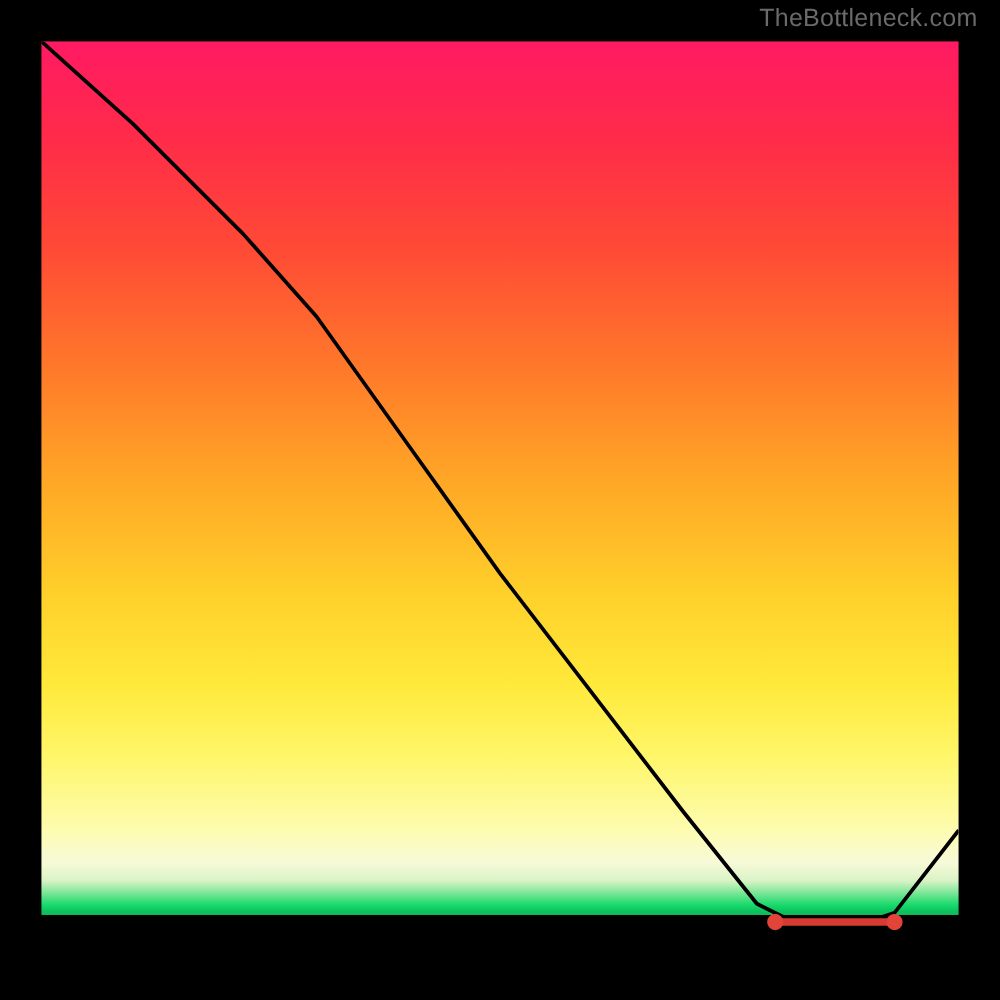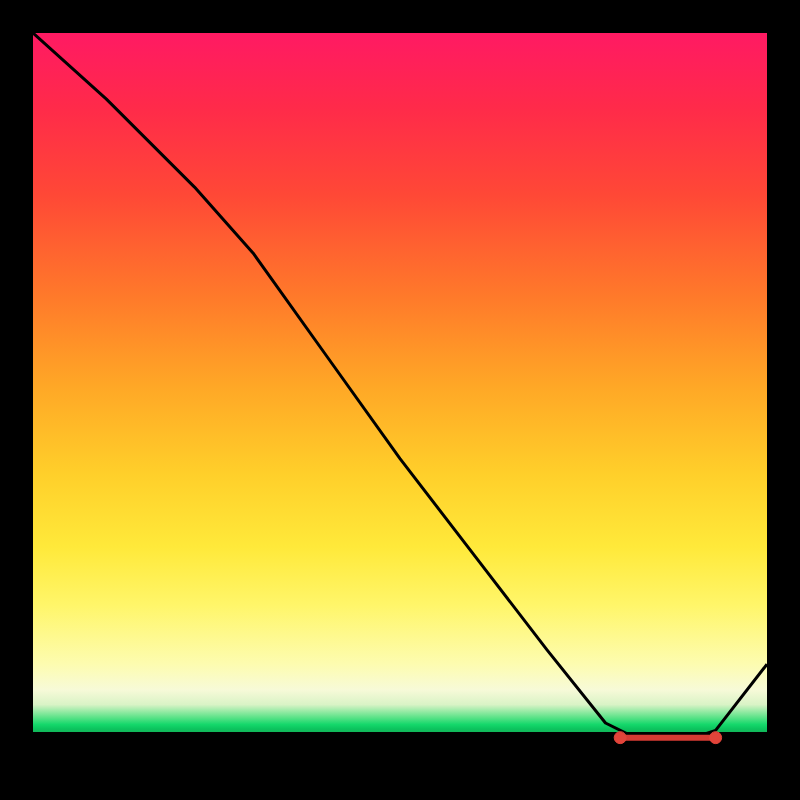--- a/index.html
+++ b/index.html
@@ -83,20 +83,21 @@
     stroke: #d63b33;
     stroke-width: 6;
     stroke-linecap: round;
   }
 </style>
 </head>
 <body>
 
 <div class="stage">
 
+  <div class="watermark">TheBottleneck.com</div>
 
   <div class="plot">
     <div class="gradient"></div>
 
     <svg class="lines" viewBox="0 0 734 734" preserveAspectRatio="none">
 
       <path id="curve-path" class="curve" d="M0.0 0.0 L73.4 66.1 L161.5 154.1 L220.2 220.2 L293.6 323.0 L367.0 425.7 L440.4 521.1 L513.8 616.6 L572.5 690.0 L601.9 704.6 L631.2 704.6 L660.6 704.6 L682.6 697.3 L734.0 631.2"></path>
 
       <line id="flat-line" class="flat-seg" x1="587.2" y1="704.64" x2="682.62" y2="704.64"></line>
 

